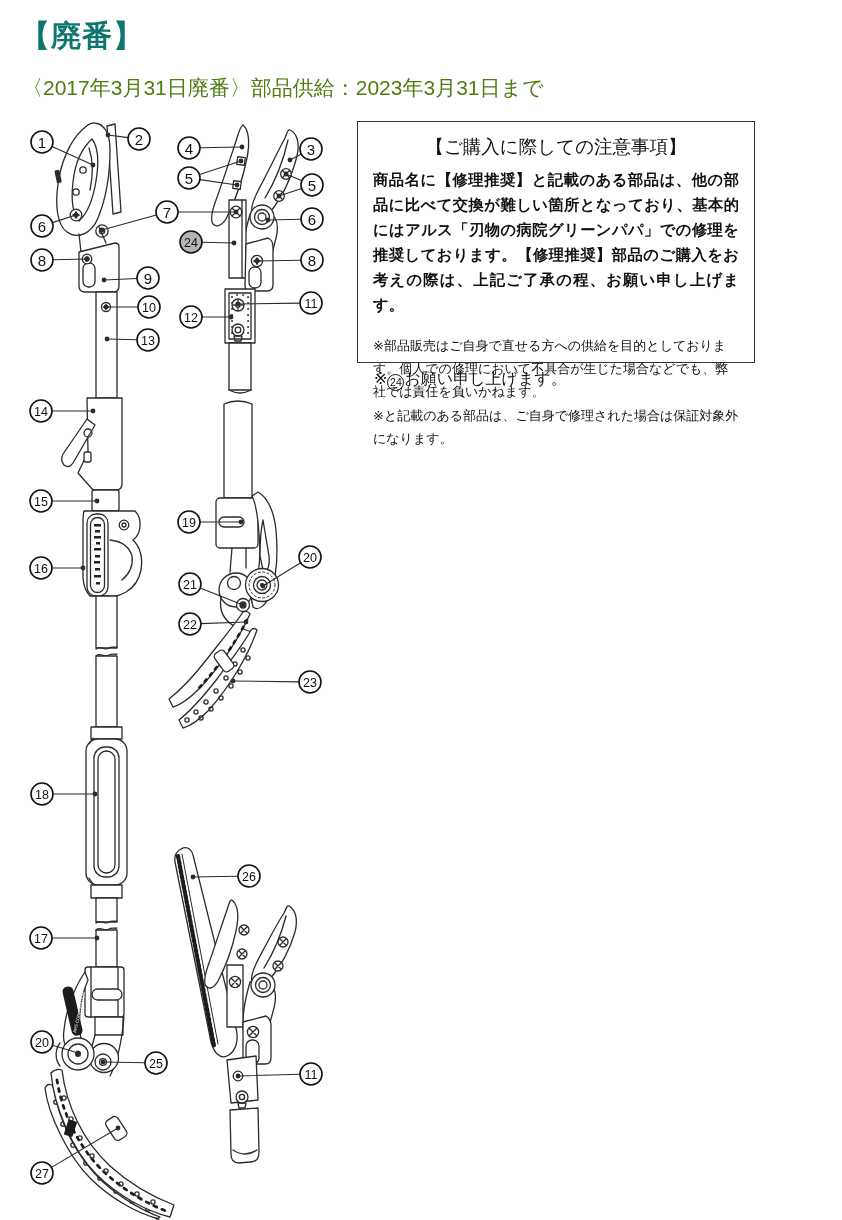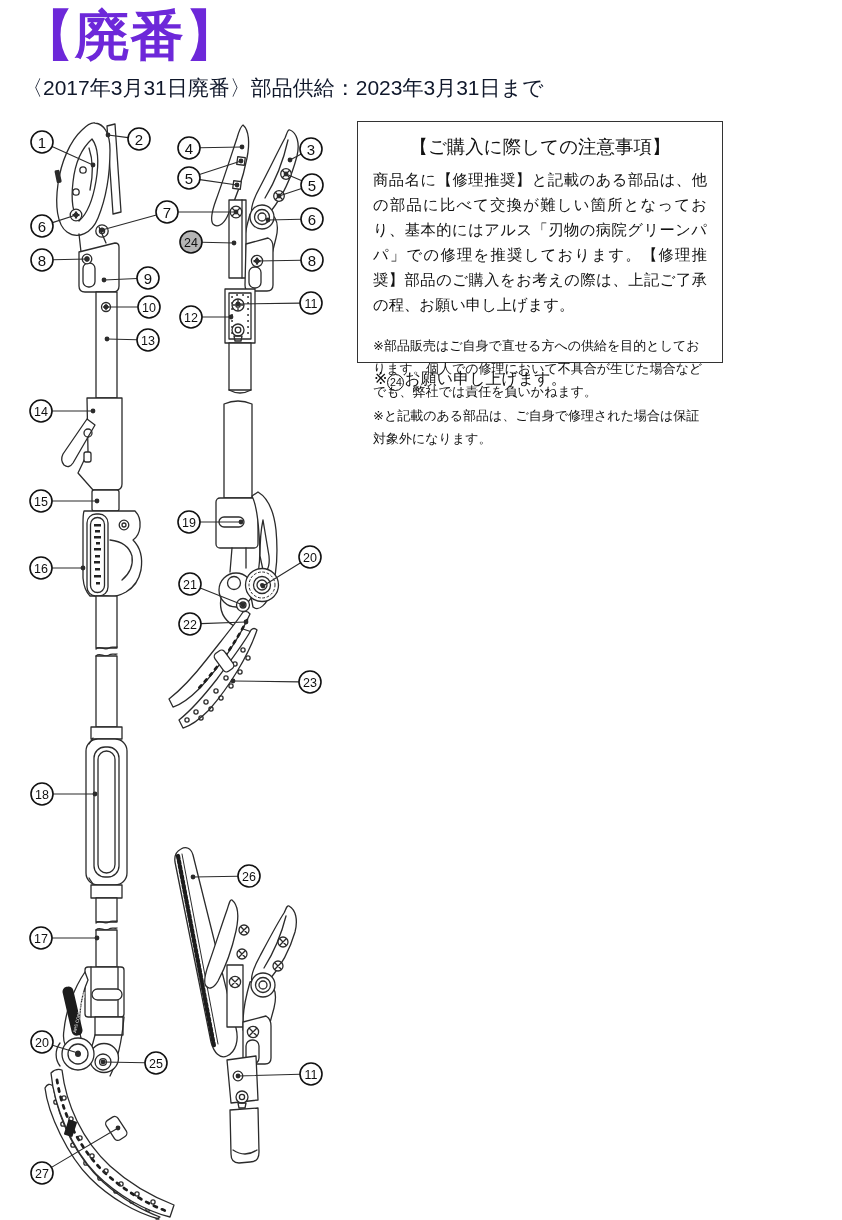--- a/index.html
+++ b/index.html
@@ -2,37 +2,37 @@
 <html lang="ja"><head>
 <meta charset="utf-8">
 <style>
   html,body{margin:0;padding:0;}
   body{
     width:842px;height:1220px;position:relative;background:#ffffff;
     font-family:"Liberation Sans","DejaVu Sans",sans-serif;color:#111;
     overflow:hidden;
   }
   .page-title{
-    position:absolute;left:20px;top:0;
-    font-size:54px;font-weight:700;letter-spacing:1px;color:#6d28d9;
+    position:absolute;left:20px;top:16px;
+    font-size:30px;font-weight:700;letter-spacing:1px;color:#0f766e;
   }
   .page-subtitle{
     position:absolute;left:22px;top:74px;
-    font-size:21px;color:#0f172a;
+    font-size:21px;color:#4d7c0f;
   }
   .notice{
-    position:absolute;left:357px;top:121px;width:366px;height:242px;
+    position:absolute;left:357px;top:121px;width:398px;height:242px;
     border:1.5px solid #333;box-sizing:border-box;
     padding:10px 15px 8px 15px;background:#fff;
   }
   .notice-title{
     text-align:center;font-size:18.5px;font-weight:500;margin:2px 0 9px 0;
   }
   .notice-body{
-    font-size:15.3px;line-height:1.63;text-align:justify;
+    font-size:15.3px;line-height:1.63;text-align:justify;font-weight:bold;
   }
   .notice-notes{margin-top:16px;}
   .notice-note{font-size:13px;line-height:1.8;}
   .footnote{
     position:absolute;left:374px;top:369px;font-size:16px;
   }
   .circled-num{
     display:inline-block;width:17px;height:17px;line-height:15px;
     border:1.2px solid #111;border-radius:50%;font-size:10.5px;
     text-align:center;vertical-align:-2px;box-sizing:border-box;

